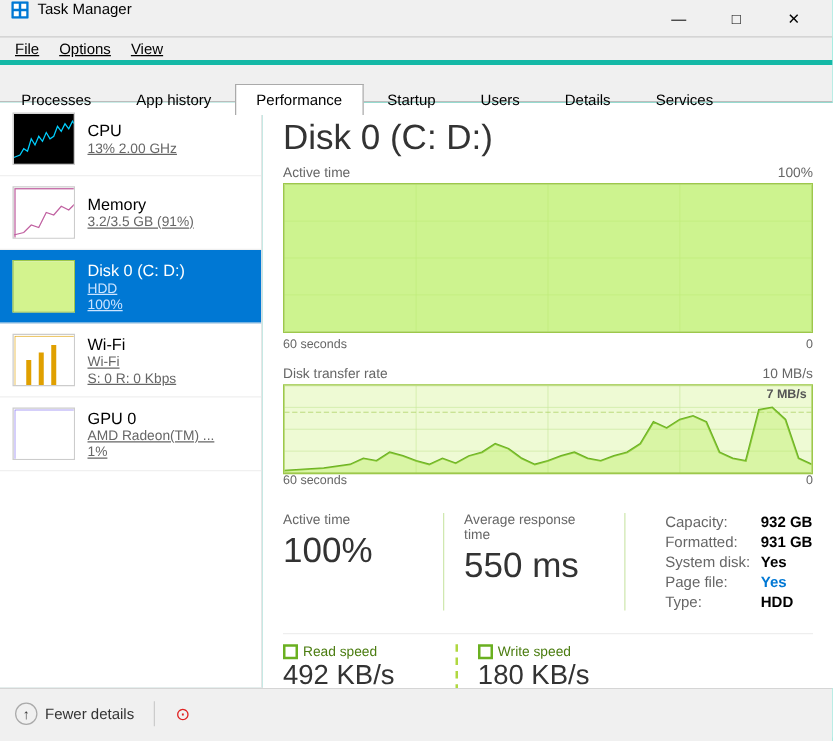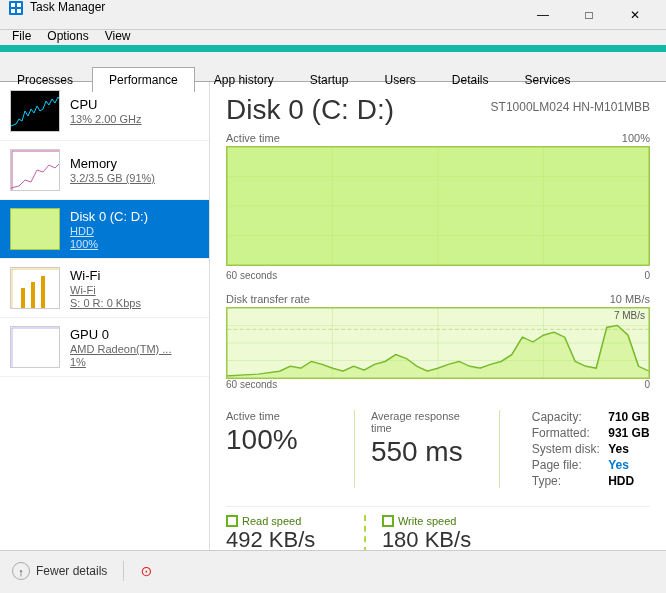--- a/index.html
+++ b/index.html
@@ -19,21 +19,22 @@
     .title-bar-btn {
       width: 46px; height: 30px; display: flex; align-items: center; justify-content: center;
       font-size: 12px; cursor: pointer; background: transparent; border: none;
     }
 
     .menu-bar {
       height: 22px;
       display: flex;
       align-items: flex-end;
       padding: 0 4px;
-      border-bottom: 7px solid #14b8a6;
+      border-bottom: 4px solid #14b8a6;
+      text-decoration: underline;
     }
     .menu-item {
       padding: 2px 8px;
       font-size: 12px;
       cursor: pointer;
     }
 
     .tabs {
       display: flex;
       background: #f0f0f0;
@@ -126,20 +127,21 @@
       justify-content: space-between;
       font-size: 11px;
       color: #666;
       margin-bottom: 2px;
     }
     .chart-box {
       border: 1px solid #9dc84b;
       background: #eefad4;
       position: relative;
       overflow: hidden;
+      font-weight: bold;
     }
     .chart-box-active { height: 120px; margin-bottom: 4px; }
     .chart-box-transfer { height: 72px; }
 
     .chart-time-label {
       display: flex;
       justify-content: space-between;
       font-size: 10px;
       color: #666;
       margin-bottom: 8px;
@@ -248,22 +250,22 @@
 </div>
 
 <div class="menu-bar">
   <span class="menu-item">File</span>
   <span class="menu-item">Options</span>
   <span class="menu-item">View</span>
 </div>
 
 <div class="tabs">
   <div class="tab">Processes</div>
+  <div class="tab">App history</div>
   <div class="tab active">Performance</div>
-  <div class="tab">App history</div>
   <div class="tab">Startup</div>
   <div class="tab">Users</div>
   <div class="tab">Details</div>
   <div class="tab">Services</div>
 </div>
 
 <div class="main-content">
 
   <div class="sidebar">
 
@@ -338,21 +340,20 @@
         <div class="sidebar-item-sub">1%</div>
       </div>
     </div>
 
   </div>
 
   <div class="detail-panel">
 
     <div class="detail-header">
       <span class="detail-title">Disk 0 (C: D:)</span>
-      <div class="detail-model">ST1000LM024 HN-M101MBB</div>
     </div>
 
     <div class="chart-section">
       <div class="chart-label-row">
         <span>Active time</span>
         <span>100%</span>
       </div>
       <div class="chart-box chart-box-active">
         <svg width="100%" height="100%" viewBox="0 0 400 120" preserveAspectRatio="none" xmlns="http://www.w3.org/2000/svg">
           <rect width="400" height="120" fill="#eefad4"></rect>
@@ -420,21 +421,21 @@
       <div class="stat-block">
         <div class="stat-label">Average response time</div>
         <div class="stat-value">550 ms</div>
       </div>
 
       <div class="stat-divider"></div>
 
       <div style="flex:1.2;padding:4px 0;">
         <div class="info-grid">
           <span class="info-key">Capacity:</span>
-          <span class="info-val">710 GB</span>
+          <span class="info-val">932 GB</span>
           <span class="info-key">Formatted:</span>
           <span class="info-val">931 GB</span>
           <span class="info-key">System disk:</span>
           <span class="info-val">Yes</span>
           <span class="info-key">Page file:</span>
           <span class="info-val highlight">Yes</span>
           <span class="info-key">Type:</span>
           <span class="info-val">HDD</span>
         </div>
       </div>

